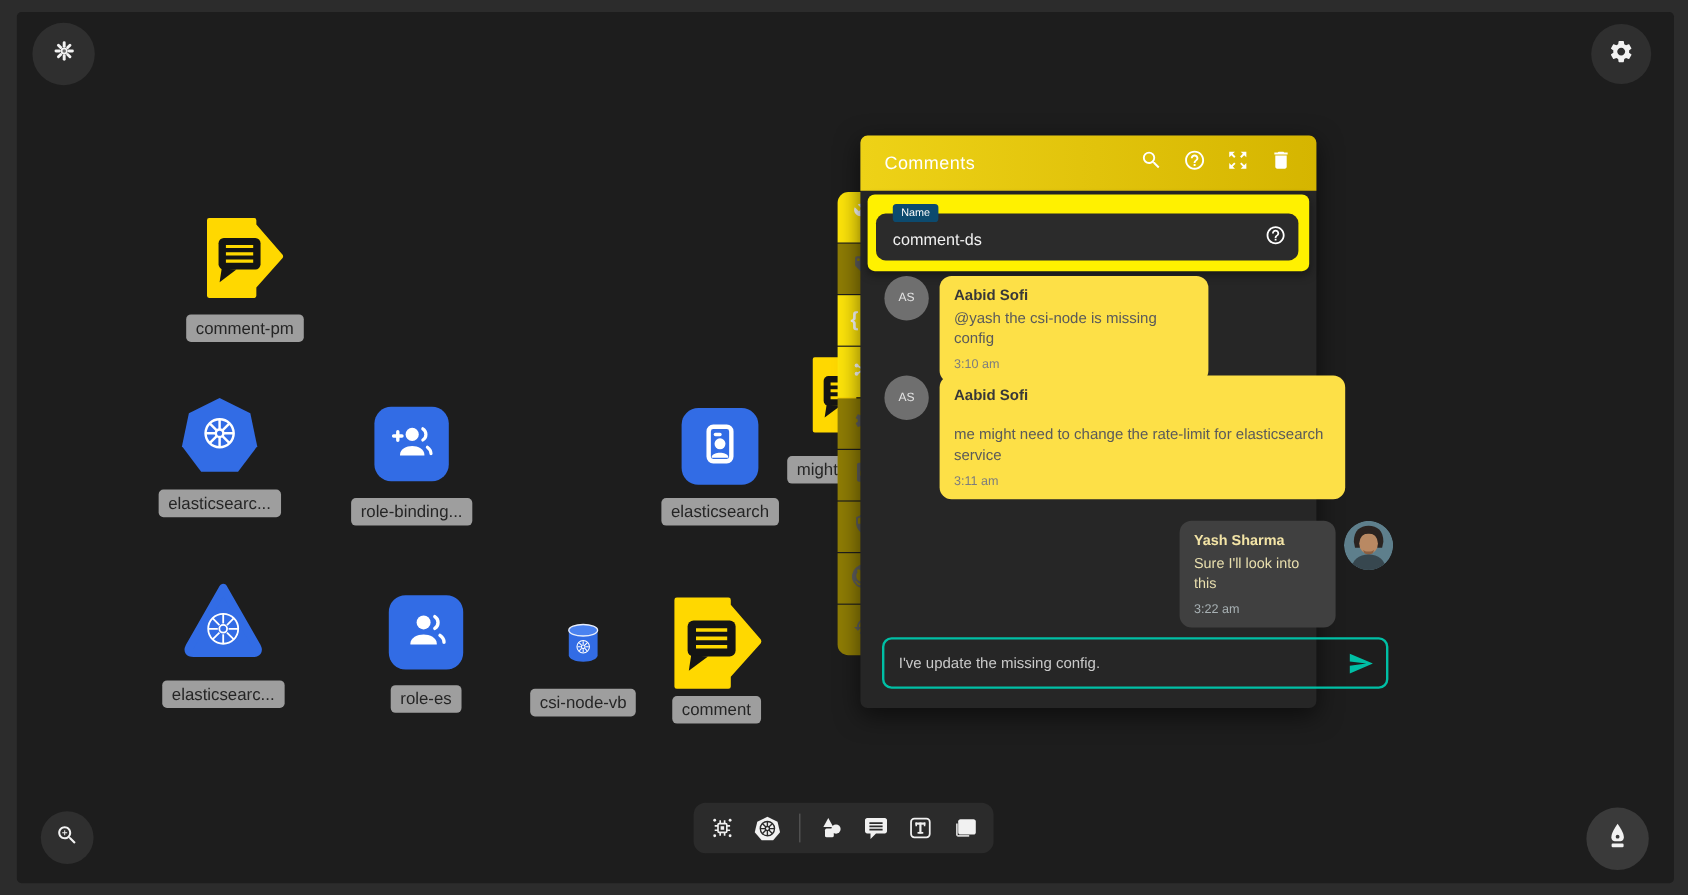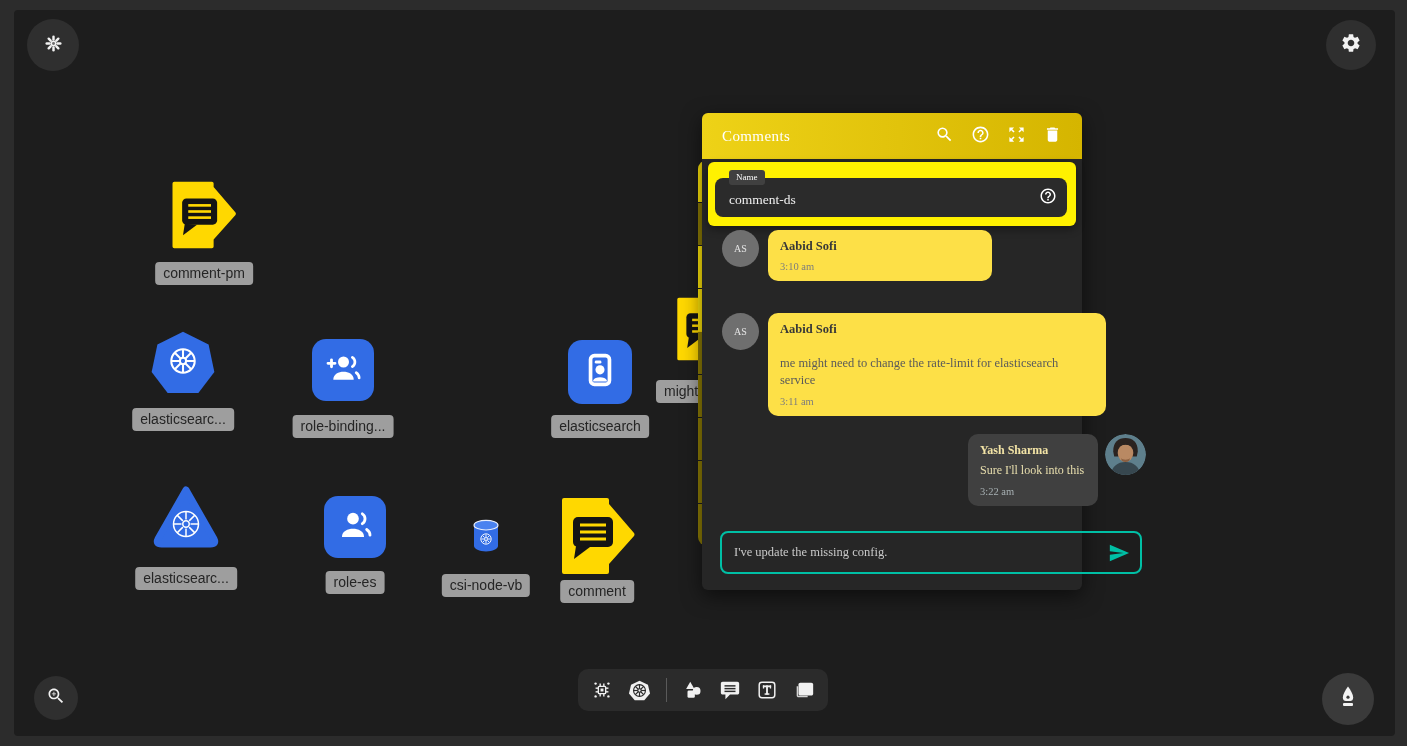--- a/index.html
+++ b/index.html
@@ -44,43 +44,42 @@
     width:44px; height:42px; margin-bottom:1px;
     display:flex; align-items:center; justify-content:center; cursor:pointer;
   }
   .side-btn.on  { background:#ffe60a; color:#ffffff; }
   .side-btn.off { background:#8f7d05; color:#5f5f5f; }
   .side-btn:first-child { border-radius:9px 9px 0 0; }
   .side-btn:last-child  { border-radius:0 0 9px 9px; }
   .braces { font-size:17px; font-weight:bold; letter-spacing:2px; }
   
   .panel {
-    position:absolute; left:702px; top:113px; width:380px; height:477px;
+    position:absolute; left:717px; top:113px; width:380px; height:477px;
     background:#262626; border-radius:6px; z-index:10;
     box-shadow:0 6px 20px rgba(0,0,0,.55);
-    font-family:Liberation Serif, serif;
   }
   .panel-header {
     height:46px; border-radius:6px 6px 0 0;
     background:linear-gradient(90deg,#eed217,#d5b500);
     display:flex; align-items:center; padding:0 20px; color:#fff;
   }
   .panel-title { font-size:15px; letter-spacing:.4px; flex:1; }
   .hdr-icons { display:flex; gap:17px; align-items:center; color:#fff; }
   .hdr-icons svg { cursor:pointer; }
   .name-section {
     position:absolute; left:6px; right:6px; top:49px; height:64px;
     background:#fff100; border-radius:6px; box-shadow:0 3px 8px rgba(0,0,0,.4);
   }
   .name-input-wrap {
     position:absolute; left:7px; right:9px; top:16px; bottom:9px;
     background:#2b2b2b; border-radius:8px;
   }
   .name-chip {
-    position:absolute; top:-8px; left:14px; background:#404040; color:#fdfdfd;
+    position:absolute; top:-8px; left:14px; background:#0c4a6e; color:#fdfdfd;
     font-size:9px; padding:2px 7px 3px; border-radius:3px;
   }
   .name-input {
     width:100%; height:100%; background:transparent; border:none; outline:none;
     color:#f0f0f0; font-size:13.5px; padding:4px 40px 0 14px;
     font-family:inherit;
   }
   .name-help { position:absolute; right:10px; top:9px; color:#fff; }
   
   .msg-row { position:absolute; display:flex; }
@@ -406,20 +405,21 @@
       <span class="name-help"><svg viewBox="0 0 24 24" width="18" height="18" fill="currentColor">
             <path d="M11 18h2v-2h-2v2zm1-16C6.48 2 2 6.48 2 12s4.48 10 10 10 10-4.48 10-10S17.52 2 12 2zm0 18c-4.41 0-8-3.59-8-8s3.59-8 8-8 8 3.59 8 8-3.59 8-8 8zm0-14c-2.21 0-4 1.79-4 4h2c0-1.1.9-2 2-2s2 .9 2 2c0 2-3 1.75-3 5h2c0-2.25 3-2.5 3-5 0-2.21-1.79-4-4-4z"></path>
           </svg></span>
     </div>
   </div>
 
   <div class="msg-row" id="msg-0">
     <div class="avatar">AS</div>
     <div class="bubble">
       <div class="author">Aabid Sofi</div>
+      <div class="text">@yash the csi-node is missing config</div>
       <div class="time">3:10 am</div>
     </div>
   </div>
 
   <div class="msg-row" id="msg-1">
     <div class="avatar">AS</div>
     <div class="bubble">
       <div class="author">Aabid Sofi</div>
       <div class="text">me might need to change the rate-limit for elasticsearch service</div>
       <div class="time">3:11 am</div>

